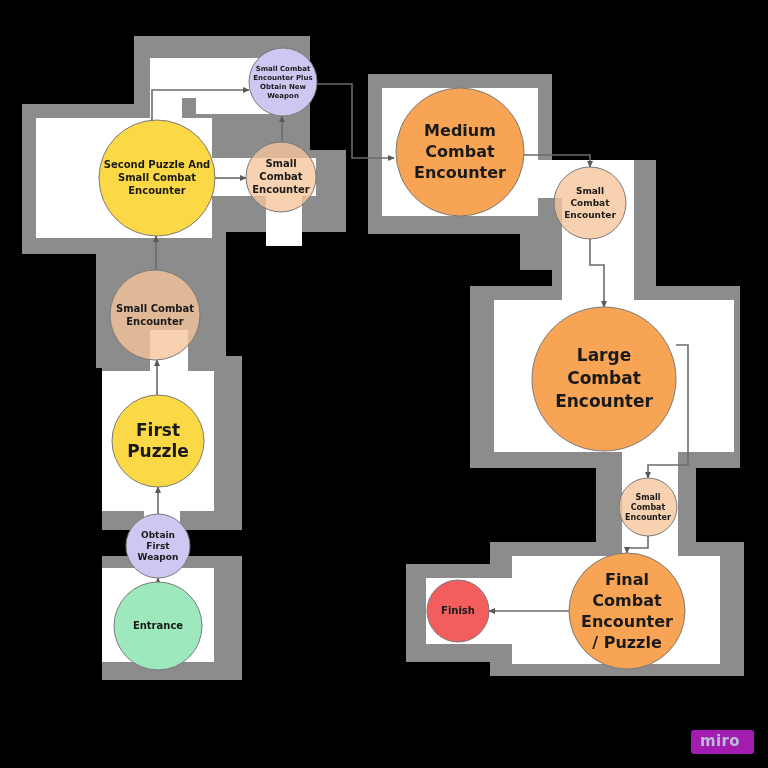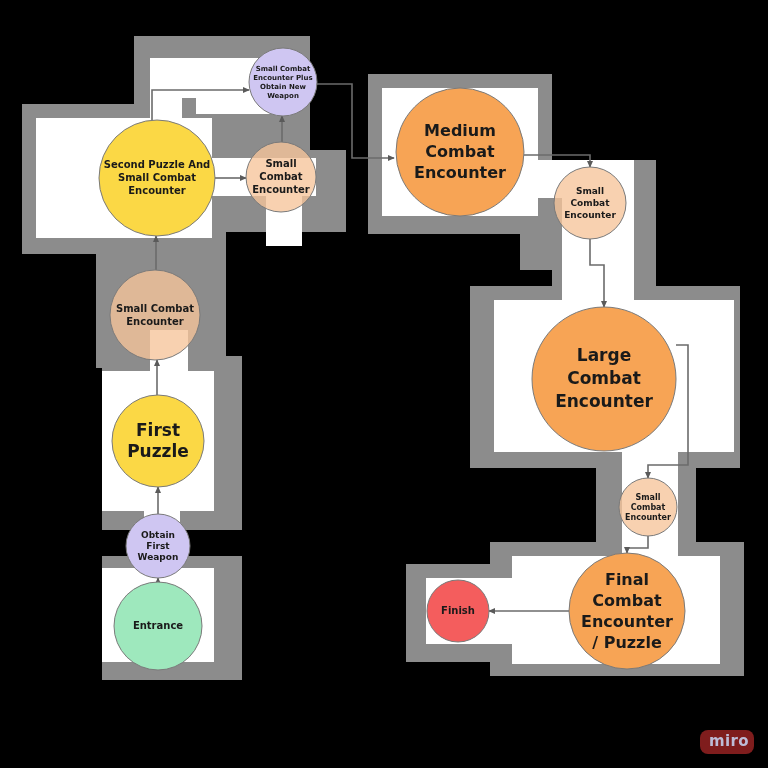--- a/index.html
+++ b/index.html
@@ -8,24 +8,24 @@
        font-family:"DejaVu Sans","Liberation Sans",sans-serif;}
   #stage{position:relative;width:768px;height:768px;background:#000;}
   #svgroot{position:absolute;left:0;top:0;width:768px;height:768px;}
   .nodelabel{
     font-family:"DejaVu Sans","Liberation Sans",sans-serif;
     font-weight:700;fill:#1a1a1a;text-anchor:middle;
     paint-order:stroke;dominant-baseline:middle;
   }
   .miro{
     position:absolute;right:14px;bottom:14px;
-    background:#7f1d1d;color:#bdbcd6;
+    background:#a21caf;color:#bdbcd6;
     font-family:"DejaVu Sans","Liberation Sans",sans-serif;
     font-weight:700;font-size:15px;letter-spacing:.4px;
-    padding:4px 5px 5px 9px;border-radius:8px;line-height:1;
+    padding:4px 14px 5px 9px;border-radius:3px;line-height:1;
   }
 </style>
 </head>
 <body>
 
 <div id="stage">
 
   <svg id="svgroot" viewBox="0 0 768 768">
 
     <g id="walls" fill="#8c8c8c">

